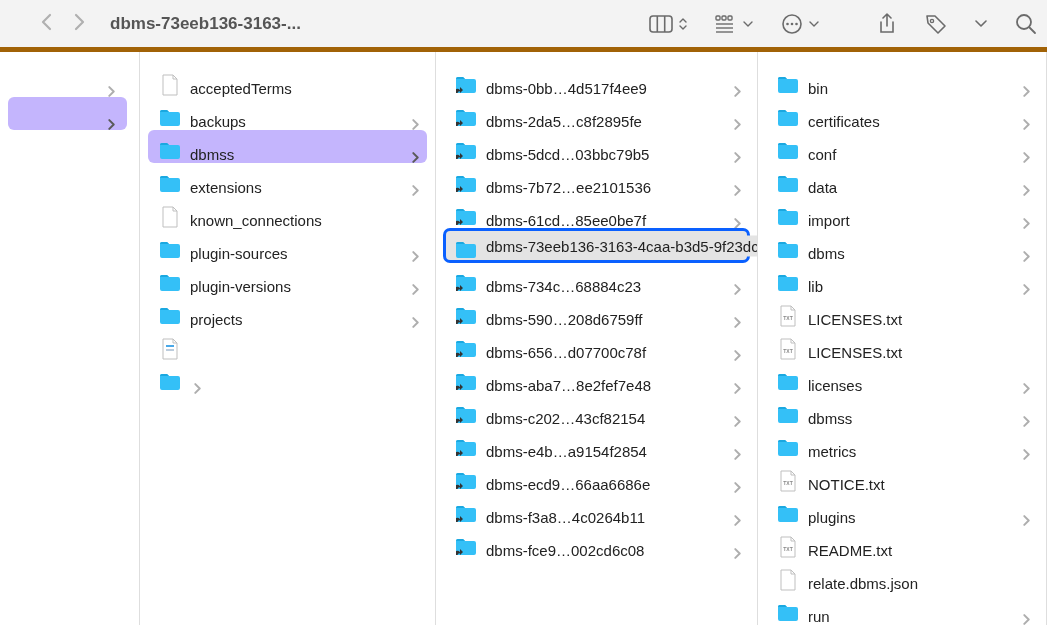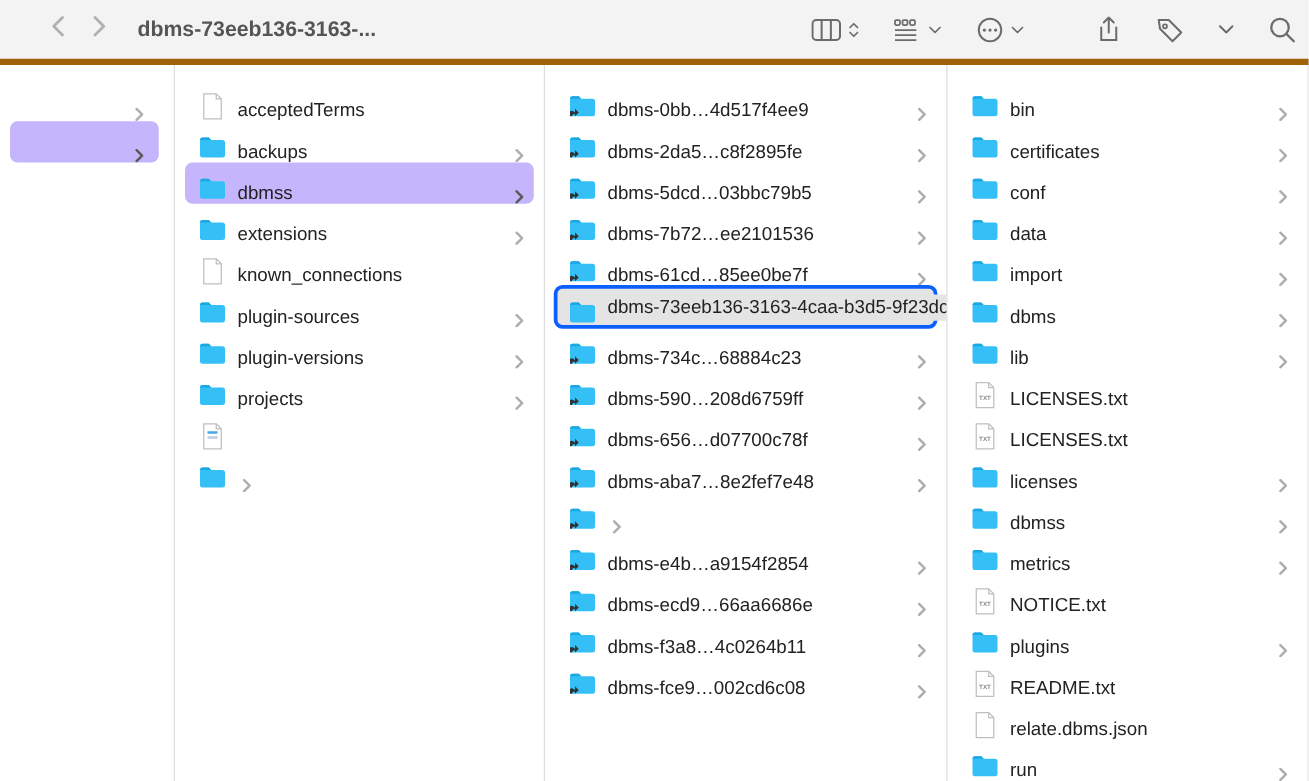--- a/index.html
+++ b/index.html
@@ -385,20 +385,21 @@
         </svg>
         <span class="label">dbms-aba7…8e2fef7e48</span>
         <svg class="chev" width="7" height="11" viewBox="0 0 6 10">
           <use href="#i-chev"></use>
         </svg>
       </div>
       <div class="row">
         <svg class="icon" viewBox="0 0 24 24">
           <use href="#i-folder-alias"></use>
         </svg>
+        <span class="label">dbms-c202…43cf82154</span>
         <svg class="chev" width="7" height="11" viewBox="0 0 6 10">
           <use href="#i-chev"></use>
         </svg>
       </div>
       <div class="row">
         <svg class="icon" viewBox="0 0 24 24">
           <use href="#i-folder-alias"></use>
         </svg>
         <span class="label">dbms-e4b…a9154f2854</span>
         <svg class="chev" width="7" height="11" viewBox="0 0 6 10">

